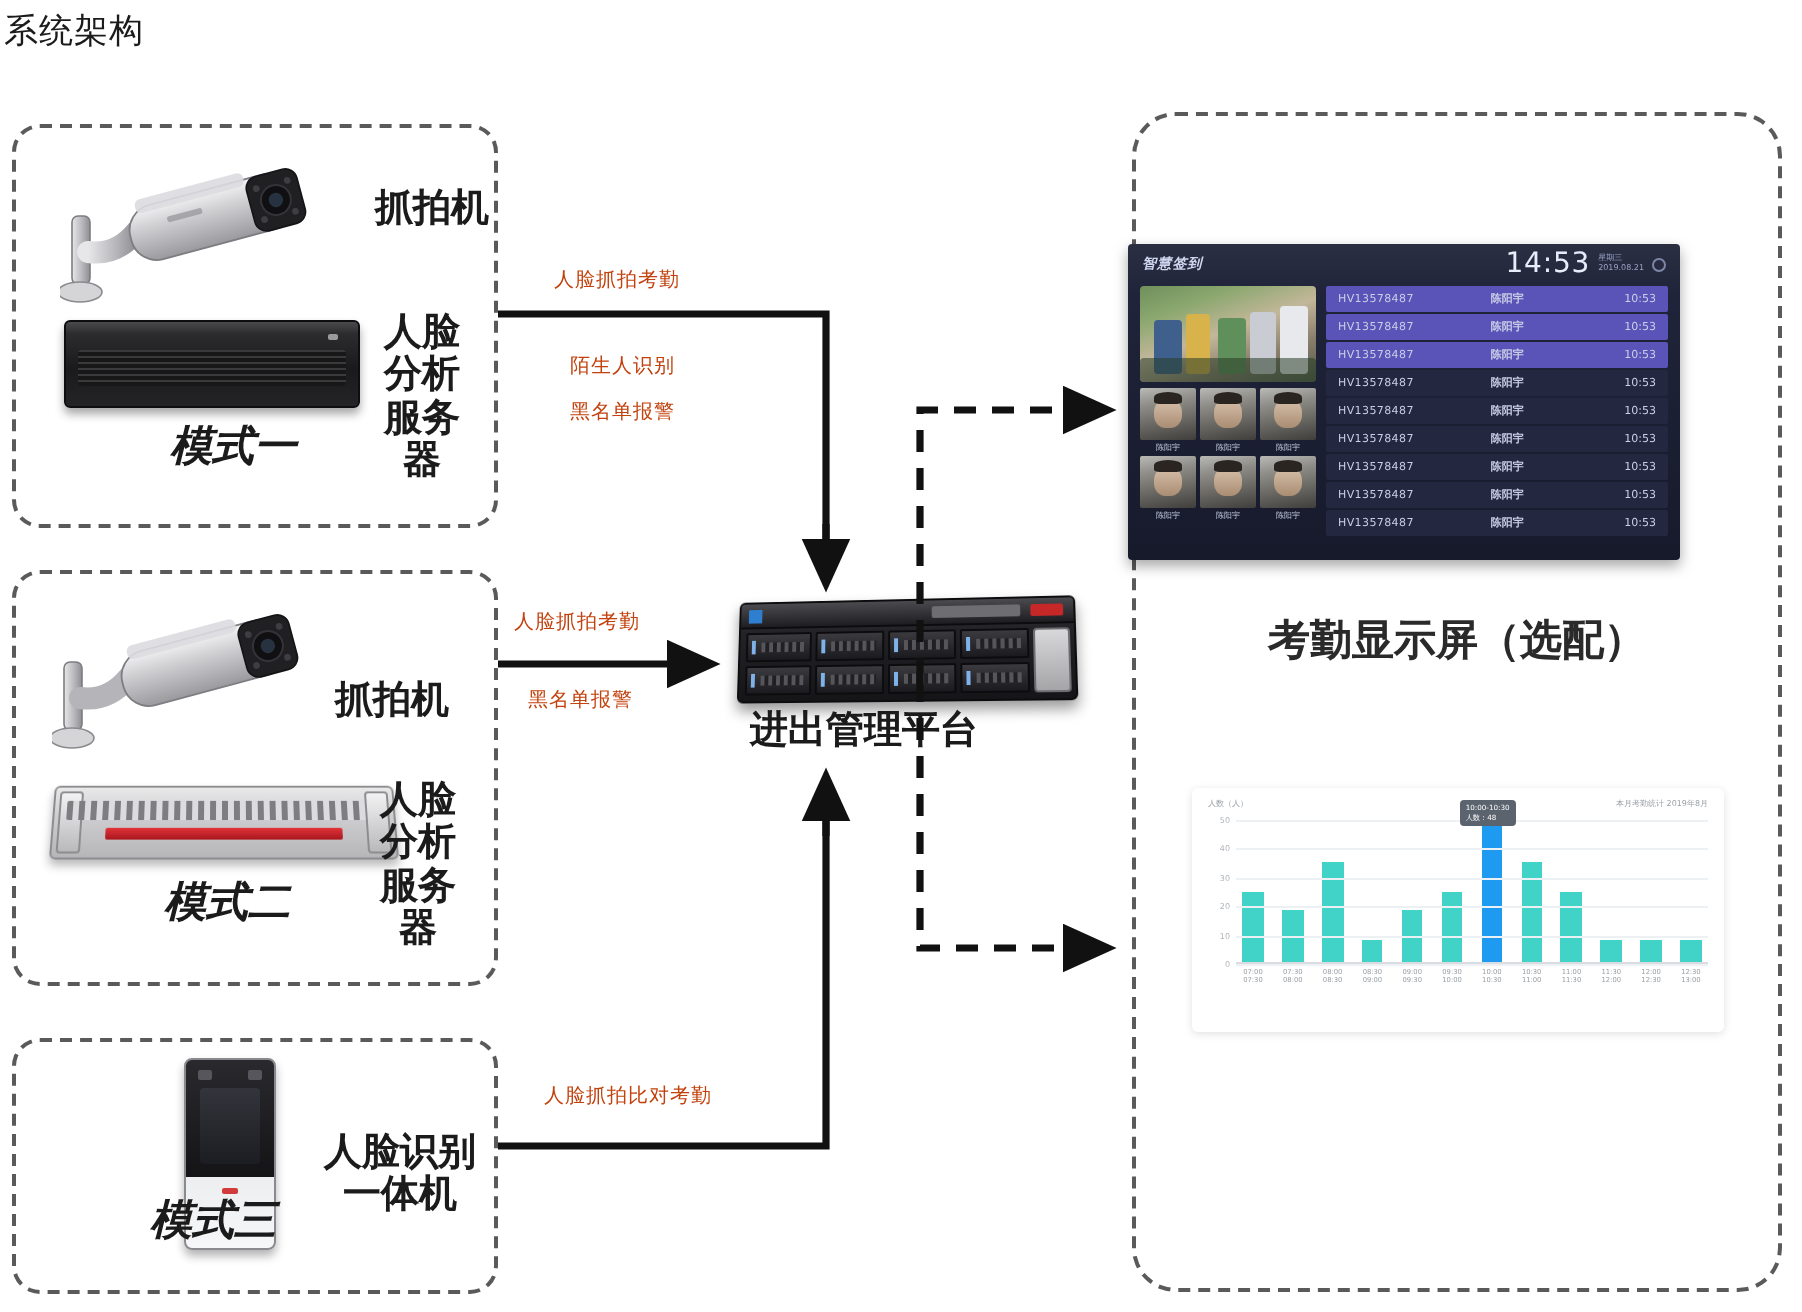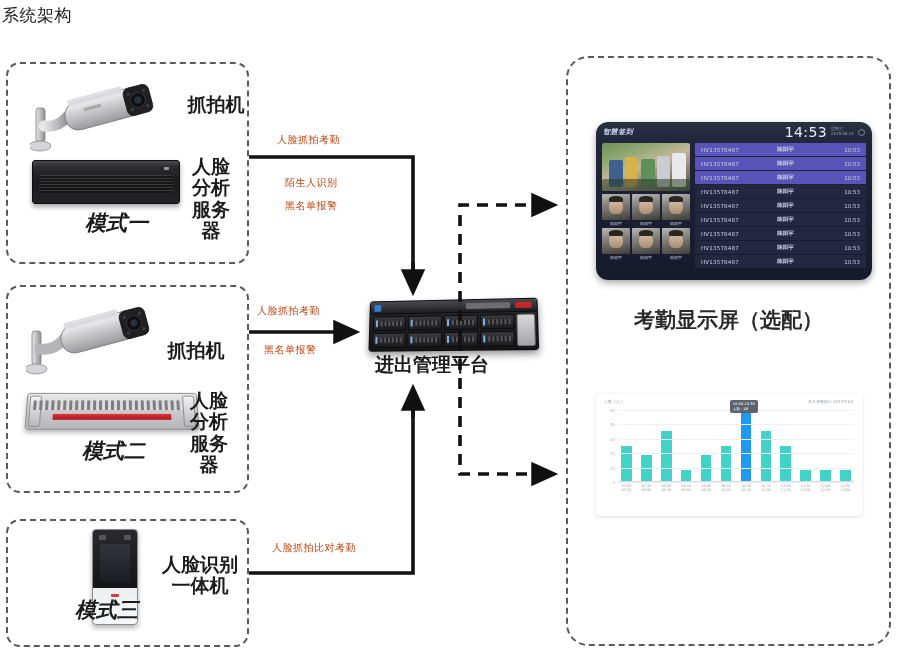--- a/index.html
+++ b/index.html
@@ -211,23 +211,23 @@
 
   
   .svg-layer {
     position:absolute; left:0; top:0; width:901px; height:656px;
     pointer-events:none;
   }
 
   
   #display-screen {
     position:absolute;
-    left: 596px; top: 122px; width: 276px; height: 158px;
+    left: 564px; top: 122px; width: 276px; height: 158px;
     background: linear-gradient(180deg,#2a2f42 0%,#20243a 16%,#171a2b 100%);
-    border-radius: 12px;
+    border-radius: 2px;
     box-shadow: 0 3px 7px rgba(0,0,0,.35);
     overflow: hidden;
   }
   .disp-header {
     position:absolute; left:0; right:0; top:0; height:20px;
     display:flex; align-items:center; justify-content:space-between;
     padding: 0 7px;
   }
   .disp-title {
     font-size: 7px; font-weight:bold; font-style: italic;
@@ -419,21 +419,21 @@
   <div class="mode-box" id="mode3-box"></div>
 
   <div class="terminal" style="left:92px; top:529px;">
     <span class="t-cam-l"></span>
     <span class="t-cam-r"></span>
     <span class="t-screen"></span>
     <span class="t-red"></span>
   </div>
 
   <div class="mode-label" style="left:75px; top:596px;">模式三</div>
-  <div class="side-label" style="left:155px; top:542px; width:90px;">人脸识别
+  <div class="side-label" style="left:155px; top:555px; width:90px;font-family:Liberation Mono, monospace;">人脸识别
 一体机</div>
 
   <div class="mode-box" id="right-box"></div>
 
   <div id="display-screen">
     <div class="disp-header">
       <div class="disp-title">智慧签到</div>
       <div class="disp-rt">
         <span class="disp-clock">14:53</span>
         <span class="disp-date">

